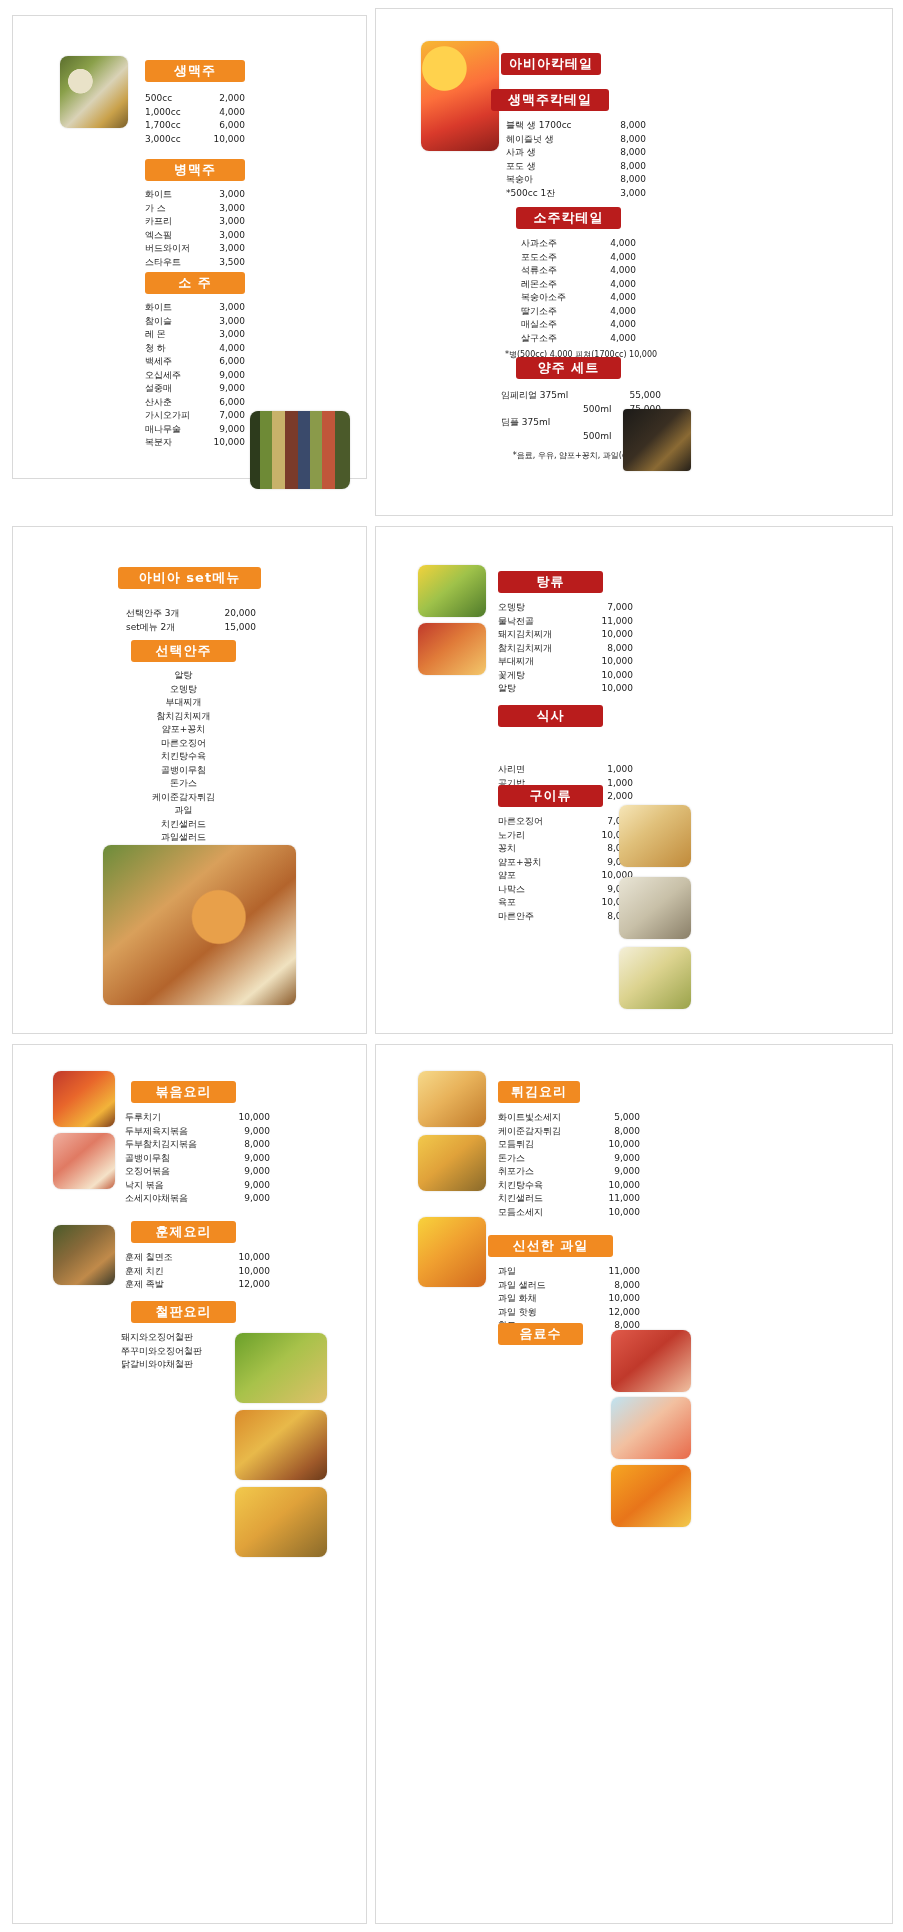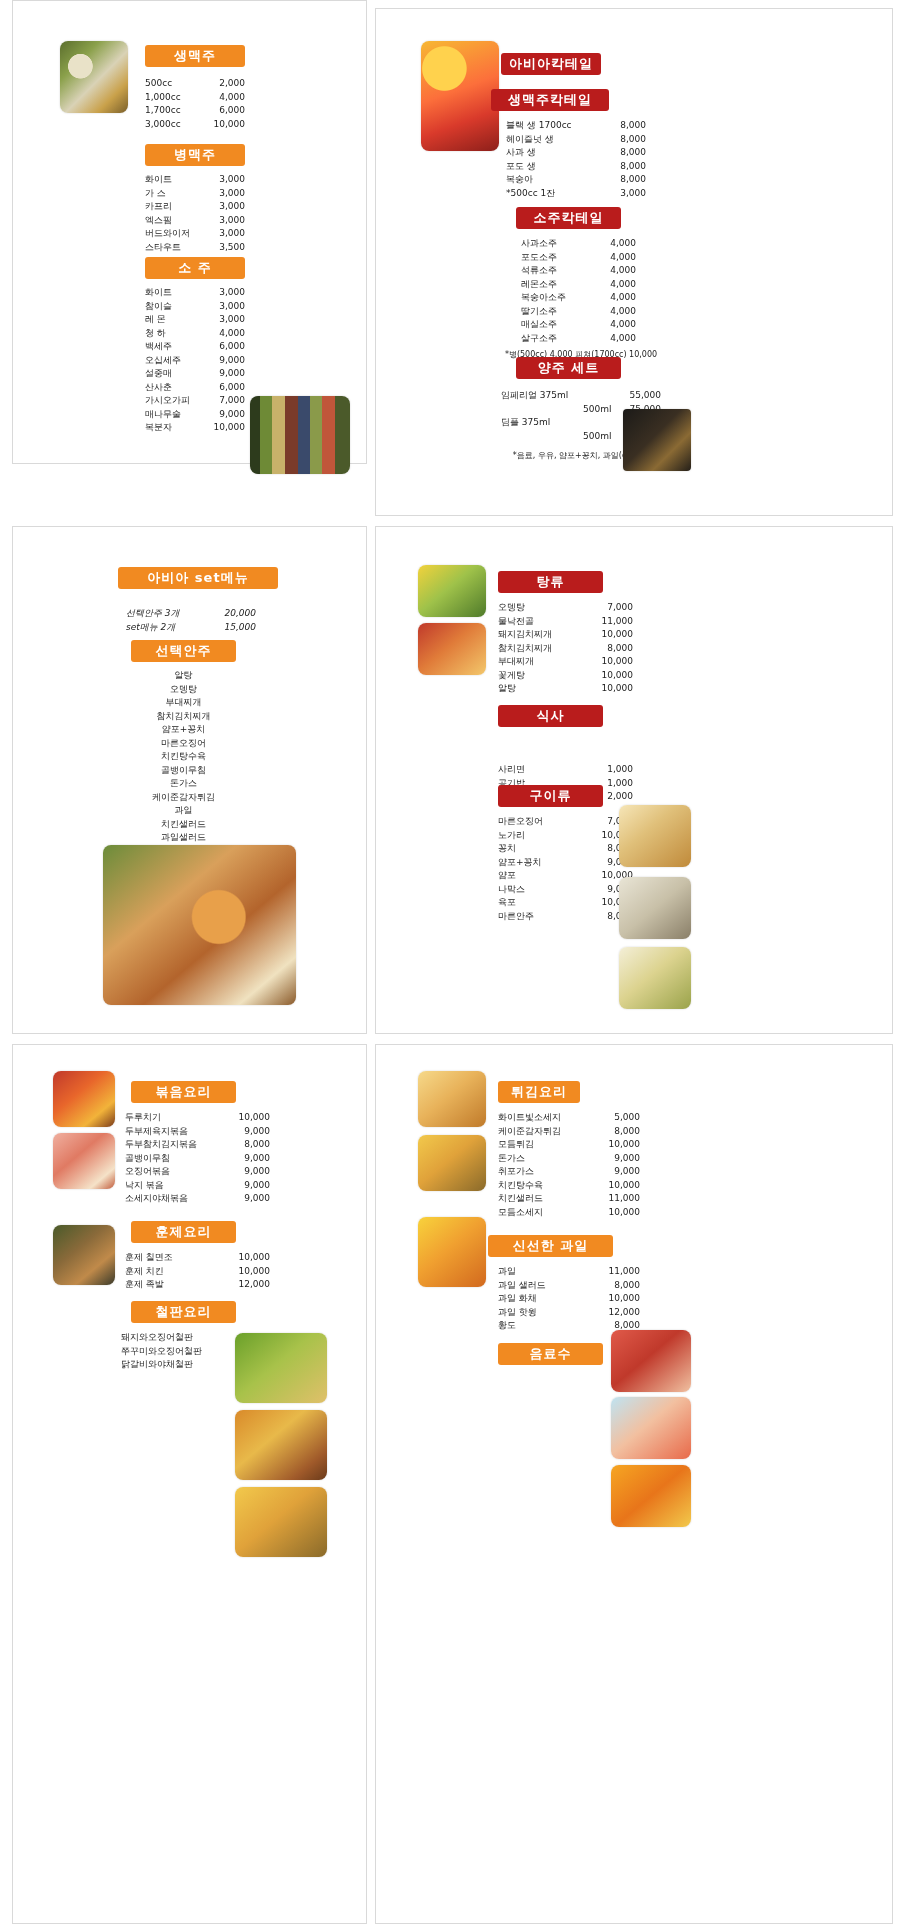--- a/index.html
+++ b/index.html
@@ -48,21 +48,21 @@
   .ph-fruit{background:linear-gradient(140deg,#f8d23c 0%,#f0a030 45%,#d2691e 100%);}
   .ph-meat{background:linear-gradient(140deg,#e05a4a 0%,#c0392b 45%,#f0c0a0 100%);}
   .ph-icedrink{background:linear-gradient(140deg,#bfe3f2 0%,#f2c0a0 45%,#e86a4a 100%);}
   .ph-orange{background:linear-gradient(140deg,#f6a623 0%,#e8751a 50%,#f2c94c 100%);}
 </style>
 </head>
 <body>
 
 <div id="page">
 
-  <div class="panel" style="left:12px;top:0;width:355px;height:464px;padding-left:16px;">
+  <div class="panel" style="left:12px;top:15px;width:355px;height:464px;padding-left:16px;">
 
     <div class="photo ph-bottles" style="left:47px;top:40px;width:68px;height:72px;"></div>
 
     <div class="blk" style="left:132px;top:44px;width:100px;">
       <div class="hdr orange">생맥주</div>
     </div>
     <div class="blk rows" style="left:132px;top:76px;width:100px;">
       <div class="row">
           <span class="nm">500cc</span>
           <span class="pr">2,000</span>
@@ -262,24 +262,24 @@
           <span class="pr">75,000</span>
         </div>
       <div class="note" style="margin-top:6px;">*음료, 우유, 얌포+꽁치, 과일(or화채)</div>
     </div>
 
     <div class="photo ph-whisky" style="left:247px;top:400px;width:68px;height:62px;border-radius:4px;"></div>
   </div>
 
   <div class="panel" style="left:12px;top:526px;width:355px;height:508px;">
 
-    <div class="blk" style="left:105px;top:40px;width:160px;">
+    <div class="blk" style="left:105px;top:40px;width:143px;">
       <div class="hdr orange">아비아 set메뉴</div>
     </div>
-    <div class="blk rows" style="left:113px;top:80px;width:130px;font-style:italic;">
+    <div class="blk rows" style="left:113px;top:80px;width:130px;">
       <div class="row">
           <span class="nm">선택안주 3개</span>
           <span class="pr">20,000</span>
         </div>
       <div class="row">
           <span class="nm">set메뉴 2개</span>
           <span class="pr">15,000</span>
         </div>
     </div>
 
@@ -550,21 +550,21 @@
       <div class="row">
           <span class="nm">과일 핫윙</span>
           <span class="pr">12,000</span>
         </div>
       <div class="row">
           <span class="nm">황도</span>
           <span class="pr">8,000</span>
         </div>
     </div>
 
-    <div class="blk" style="left:122px;top:298px;width:105px;border-radius:9px;">
+    <div class="blk" style="left:122px;top:278px;width:85px;border-radius:9px;">
       <div class="hdr orange">음료수</div>
     </div>
 
     <div class="photo ph-meat" style="left:235px;top:285px;width:80px;height:62px;"></div>
     <div class="photo ph-icedrink" style="left:235px;top:352px;width:80px;height:62px;"></div>
     <div class="photo ph-orange" style="left:235px;top:420px;width:80px;height:62px;"></div>
   </div>
 
 </div>
 

